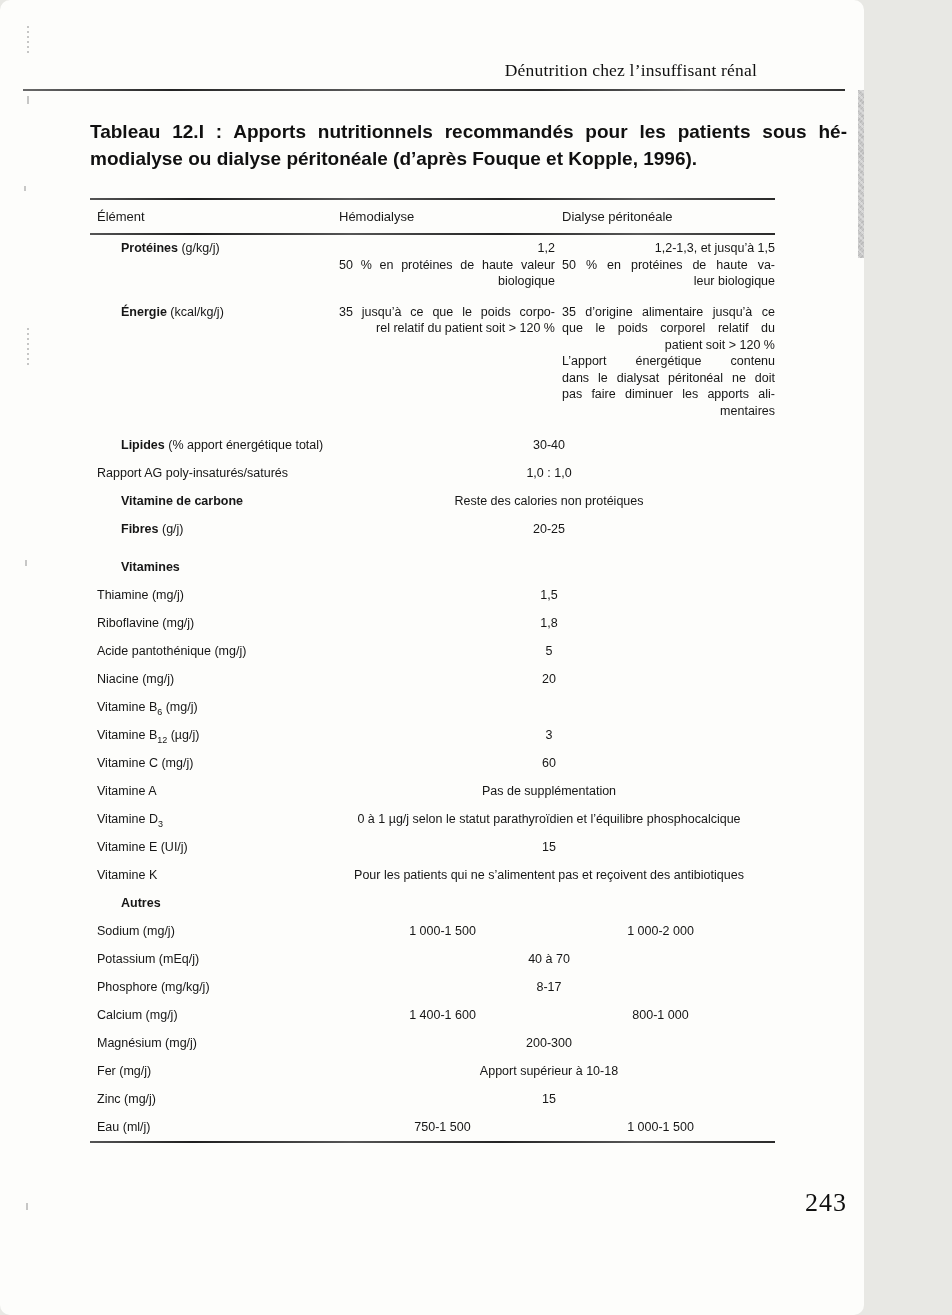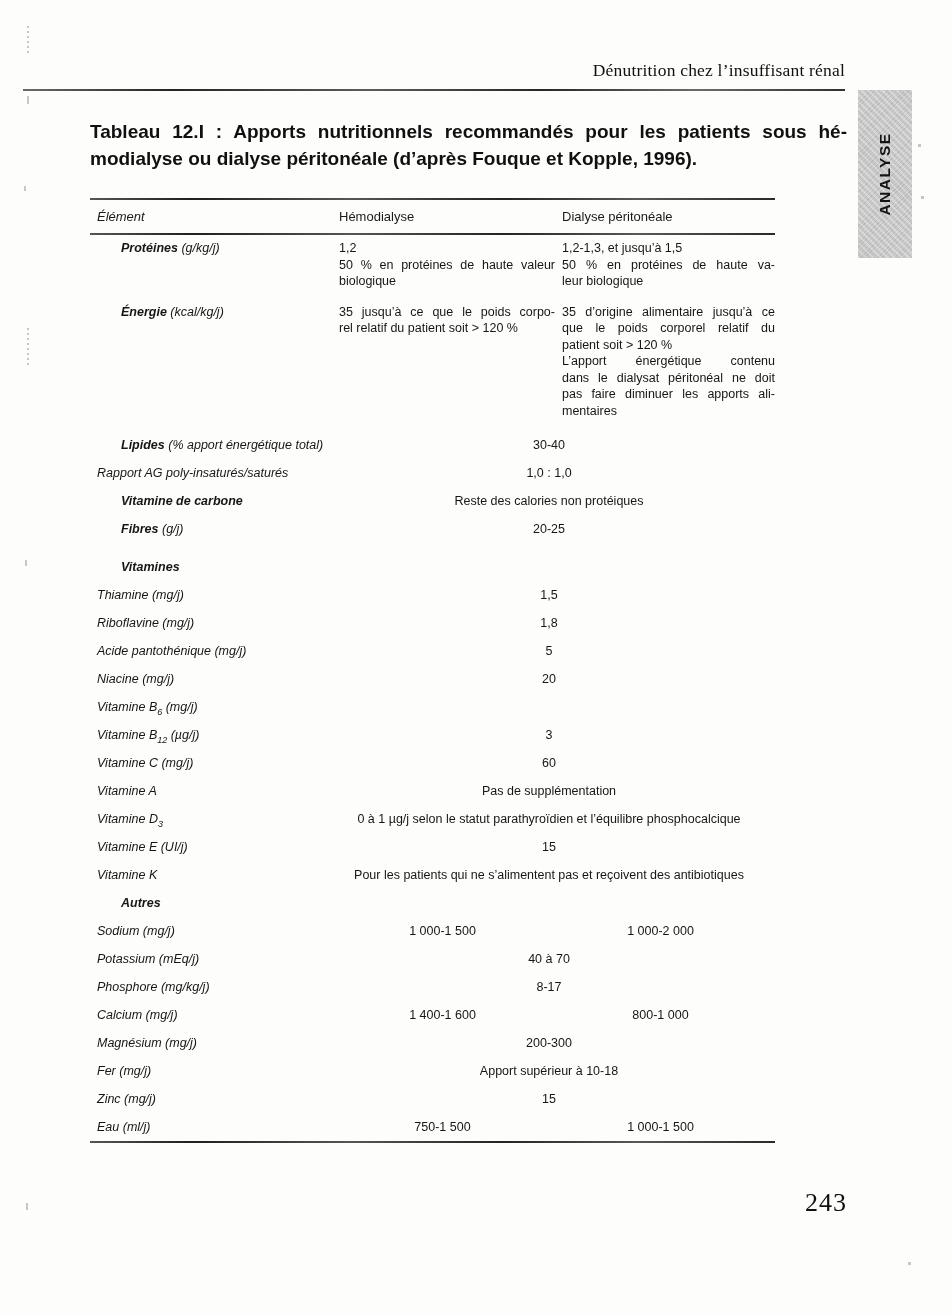--- a/index.html
+++ b/index.html
@@ -1,22 +1,23 @@
 <!DOCTYPE html>
 <html><head>
 <meta charset="utf-8">
 <style>
   html,body{margin:0;padding:0;background:#e8e8e4;}
   .page{
     position:relative;
-    width:952px;height:1315px;
+    width:864px;height:1315px;
     background:#fdfdfb;
     font-family:"Liberation Sans", sans-serif;
     color:#161616;
     overflow:hidden;
+    border-radius:10px;
   }
   
   .running-header{
     position:absolute; top:60px; right:107px;
     font-family:"Liberation Serif", serif;
     font-size:17.5px; color:#101010; letter-spacing:.2px;
   }
   .header-rule{
     position:absolute; left:23px; top:89px; width:822px; height:2px;
     background:linear-gradient(90deg,#6a6a6a,#242424 18%,#5c5c5c 42%,#272727 63%,#6b6b6b 82%,#303030);
@@ -42,32 +43,32 @@
   }
   .table-title .t-line{text-align:left;}
   .table-title .t-line.j{text-align:justify; text-align-last:justify;}
   
   .nutrition-table{position:absolute; left:90px; top:198px; width:685px;}
   .rule{height:2px;
     background:linear-gradient(90deg,#555,#1f1f1f 15%,#565656 38%,#242424 60%,#585858 80%,#2a2a2a);}
   .thead{display:grid; grid-template-columns:249px 223px 213px; height:33px; align-items:center;
     font-size:13px; color:#1a1a1a;}
   .cell{min-width:0;}
-  .c1{padding-left:7px;font-style:italic;}
+  .c1{padding-left:7px;}
   #table-body{padding-top:5px; font-size:12.5px;}
   .trow{display:grid; grid-template-columns:249px 223px 213px;}
   .trow.simple, .trow.section{height:28px; align-items:center;}
   .trow.multi .cell{align-self:start;}
   .trow.multi{line-height:16.5px;}
   .trow.multi .c1{line-height:16.5px;}
   .trow.multi .c2{padding-right:7px;}
   .cspan{grid-column:2/4; text-align:center; padding-right:16px;}
   .ctr{text-align:center; padding-right:16px;}
   .lblb{font-weight:bold;padding-left:24px;}
-  .line{text-align:left;}
+  .line{text-align:right;}
   .line.j{text-align:justify; text-align-last:justify;}
   sub{font-size:9px; line-height:0;}
   
   #table-body .trow:nth-child(2){margin-top:14px;}
   #table-body .trow:nth-child(3){margin-top:12px;}
   #table-body .trow:nth-child(7){margin-top:10px;}
   
   .page-number{
     position:absolute; left:805px; top:1188px;
     font-family:"Liberation Serif", serif; font-size:26px; letter-spacing:1px; color:#101010;

